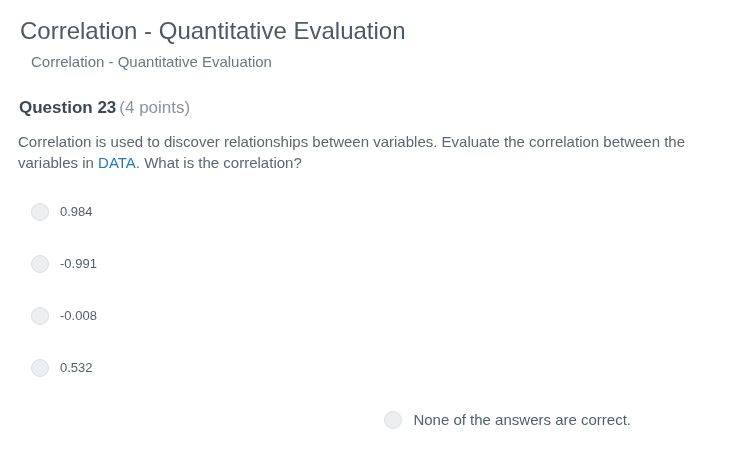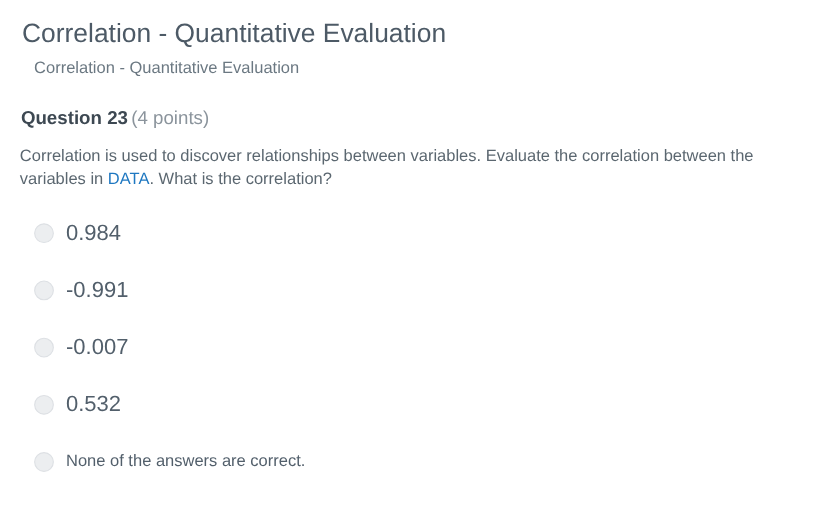--- a/index.html
+++ b/index.html
@@ -84,35 +84,36 @@
   }
 
   .answer-row {
     display: flex;
     align-items: center;
     height: 28px;
     margin-bottom: 24px;
   }
   .answer-row:last-child {
     margin-bottom: 0;
+    justify-content: flex-end;
   }
 
   .radio {
     flex: 0 0 auto;
     width: 18px;
     height: 18px;
     border-radius: 50%;
     background: #eceef0;
     border: 1px solid #dde0e4;
     box-sizing: border-box;
   }
 
   .answer-label {
     margin-left: 11px;
-    font-size: 20px;
+    font-size: 13px;
     line-height: 20px;
     color: #525f6b;
     white-space: nowrap;
   }
   .answer-row.large .answer-label {
     font-size: 15px;
   }
 </style>
 </head>
 <body>
@@ -138,21 +139,21 @@
       <span class="answer-label">0.984</span>
     </div>
 
     <div class="answer-row">
       <span class="radio"></span>
       <span class="answer-label">-0.991</span>
     </div>
 
     <div class="answer-row">
       <span class="radio"></span>
-      <span class="answer-label">-0.007</span>
+      <span class="answer-label">-0.008</span>
     </div>
 
     <div class="answer-row">
       <span class="radio"></span>
       <span class="answer-label">0.532</span>
     </div>
 
     <div class="answer-row large">
       <span class="radio"></span>
       <span class="answer-label">None of the answers are correct.</span>

